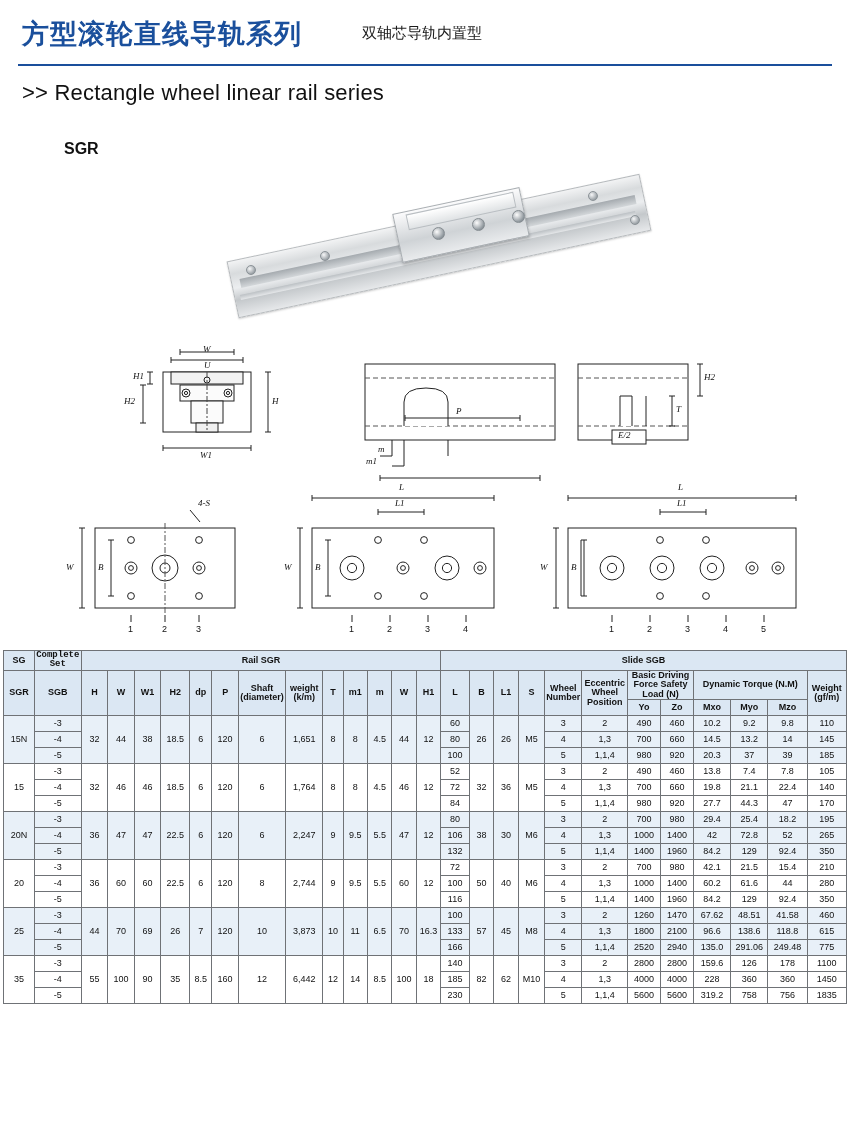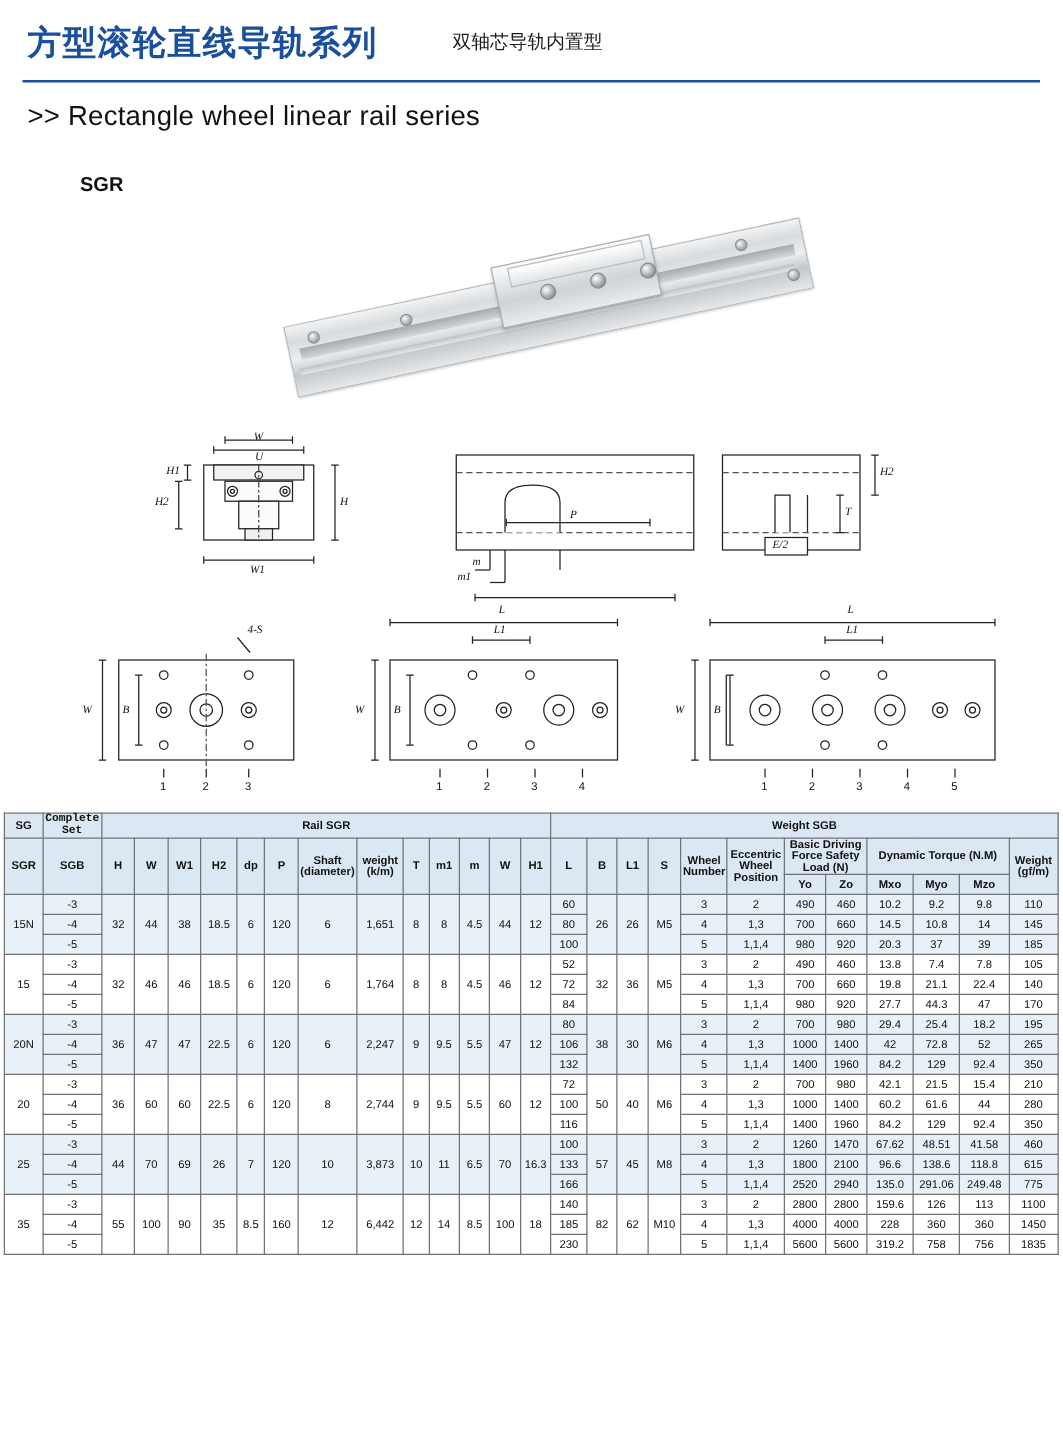--- a/index.html
+++ b/index.html
@@ -315,21 +315,21 @@
   <div class="dim" style="left:761px;top:294px">5</div>
 </div>
 
 <div class="tbl-wrap">
   <table class="spec">
     <thead>
       <tr>
         <th colspan="1" style="width:28px">SG</th>
         <th colspan="1" style="width:30px" class="tiny">Complete Set</th>
         <th colspan="13">Rail SGR</th>
-        <th colspan="15">Weight SGB</th>
+        <th colspan="15">Slide SGB</th>
       </tr>
       <tr>
         <th rowspan="2">SGR</th>
         <th rowspan="2">SGB</th>
         <th rowspan="2" style="width:24px">H</th>
         <th rowspan="2" style="width:24px">W</th>
         <th rowspan="2" style="width:24px">W1</th>
         <th rowspan="2" style="width:26px">H2</th>
         <th rowspan="2" style="width:20px">dp</th>
         <th rowspan="2" style="width:24px">P</th>
@@ -389,21 +389,21 @@
           <td>110</td>
         </tr>
         <tr class="row-blue">
           <td>-4</td>
           <td>80</td>
           <td>4</td>
           <td>1,3</td>
           <td>700</td>
           <td>660</td>
           <td>14.5</td>
-          <td>10.8</td>
+          <td>13.2</td>
           <td>14</td>
           <td>145</td>
         </tr>
         <tr class="row-blue">
           <td>-5</td>
           <td>100</td>
           <td>5</td>
           <td>1,1,4</td>
           <td>980</td>
           <td>920</td>
@@ -643,21 +643,21 @@
           <td>140</td>
           <td rowspan="3">82</td>
           <td rowspan="3">62</td>
           <td rowspan="3">M10</td>
           <td>3</td>
           <td>2</td>
           <td>2800</td>
           <td>2800</td>
           <td>159.6</td>
           <td>126</td>
-          <td>113</td>
+          <td>178</td>
           <td>1100</td>
         </tr>
         <tr class="row-white">
           <td>-4</td>
           <td>185</td>
           <td>4</td>
           <td>1,3</td>
           <td>4000</td>
           <td>4000</td>
           <td>228</td>

